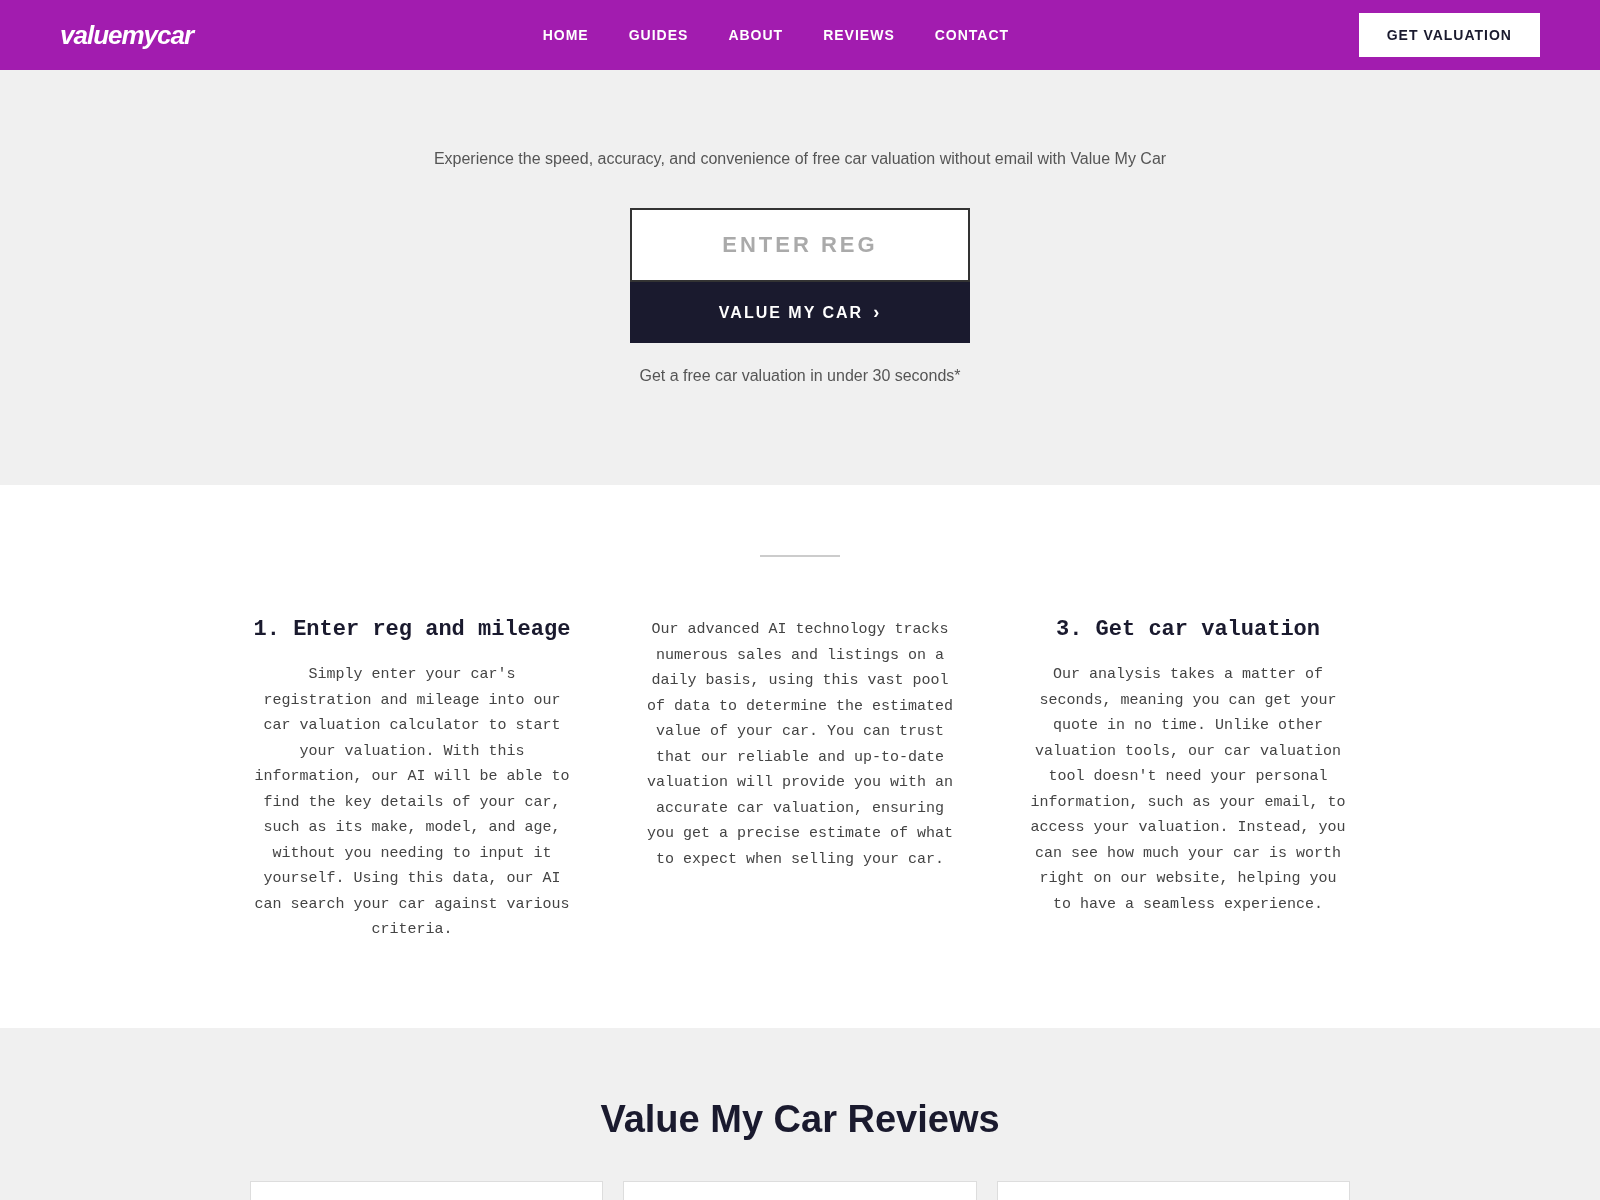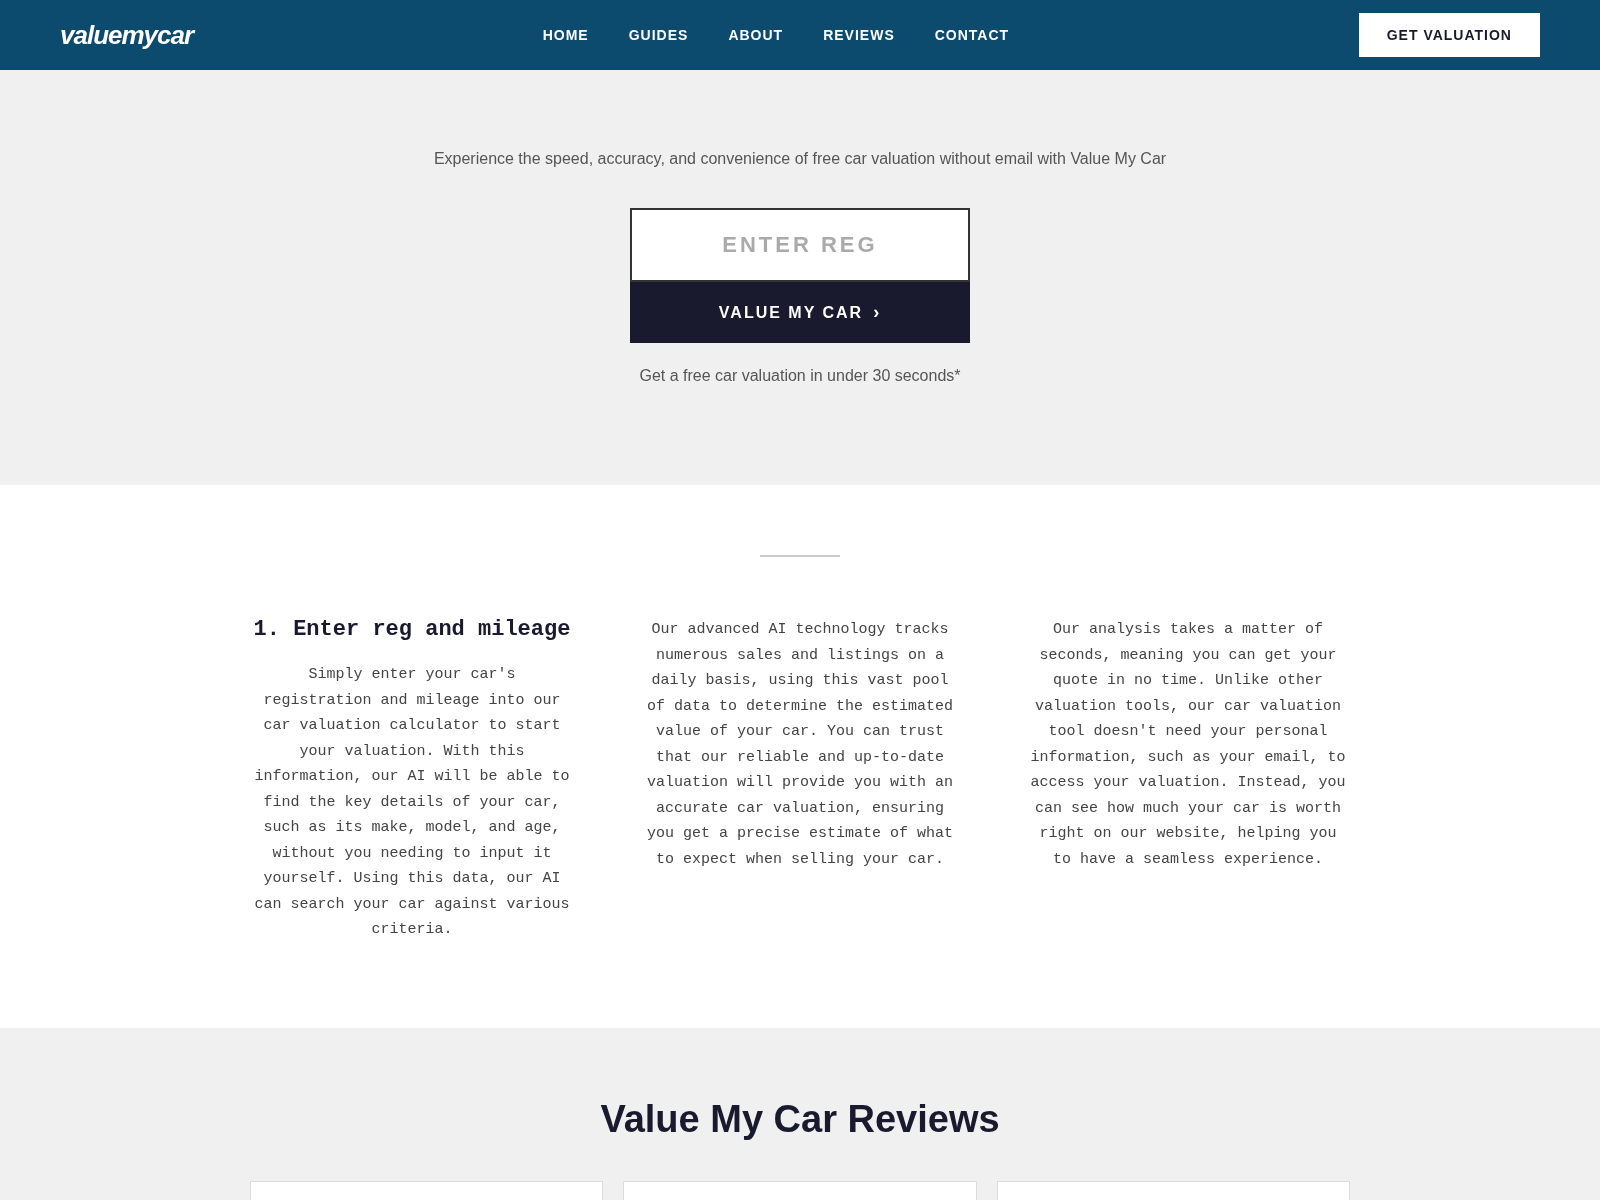--- a/index.html
+++ b/index.html
@@ -9,21 +9,21 @@
     }
 
     body {
       font-family: 'Arial', sans-serif;
       background-color: #f0f0f0;
       color: #1a1a2e;
     }
 
     
     nav {
-      background-color: #0c4a6e;
+      background-color: #a21caf;
       display: flex;
       align-items: center;
       justify-content: space-between;
       padding: 0 60px;
       height: 70px;
     }
 
     .nav-logo {
       color: #ffffff;
       font-size: 26px;
@@ -230,20 +230,21 @@
   <div class="steps-divider"></div>
   <div class="steps-grid">
     <div class="step-item">
       <h3>1. Enter reg and mileage</h3>
       <p>Simply enter your car's registration and mileage into our car valuation calculator to start your valuation. With this information, our AI will be able to find the key details of your car, such as its make, model, and age, without you needing to input it yourself. Using this data, our AI can search your car against various criteria.</p>
     </div>
     <div class="step-item">
       <p>Our advanced AI technology tracks numerous sales and listings on a daily basis, using this vast pool of data to determine the estimated value of your car. You can trust that our reliable and up-to-date valuation will provide you with an accurate car valuation, ensuring you get a precise estimate of what to expect when selling your car.</p>
     </div>
     <div class="step-item">
+      <h3>3. Get car valuation</h3>
       <p>Our analysis takes a matter of seconds, meaning you can get your quote in no time. Unlike other valuation tools, our car valuation tool doesn't need your personal information, such as your email, to access your valuation. Instead, you can see how much your car is worth right on our website, helping you to have a seamless experience.</p>
     </div>
   </div>
 </section>
 
 <section class="reviews-section">
   <h2>Value My Car Reviews</h2>
   <div class="reviews-grid">
     <div class="review-card">
       

